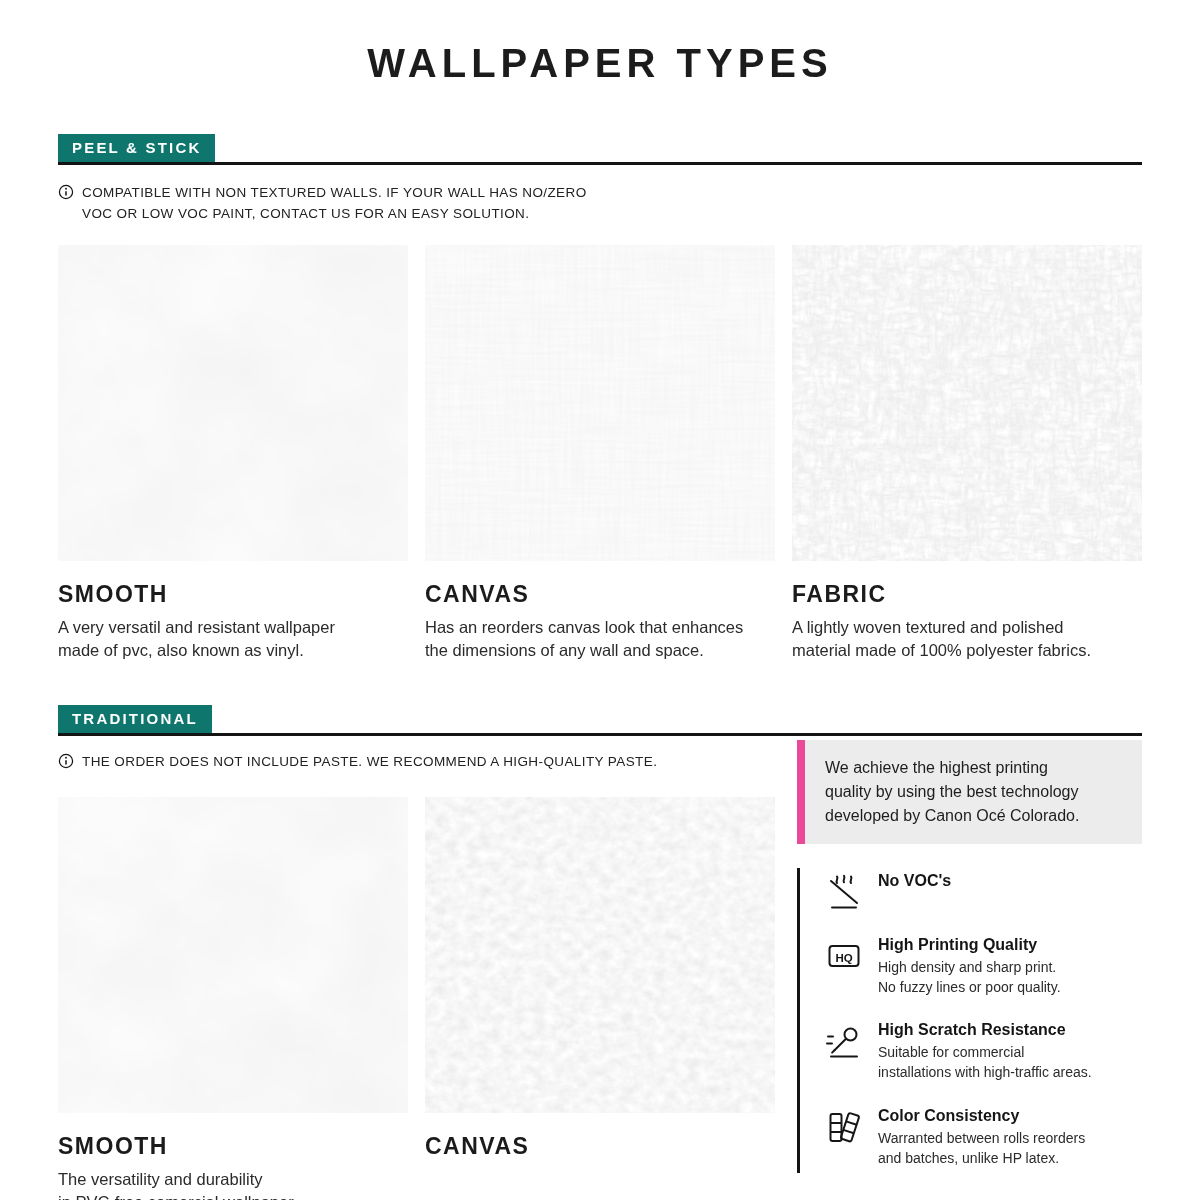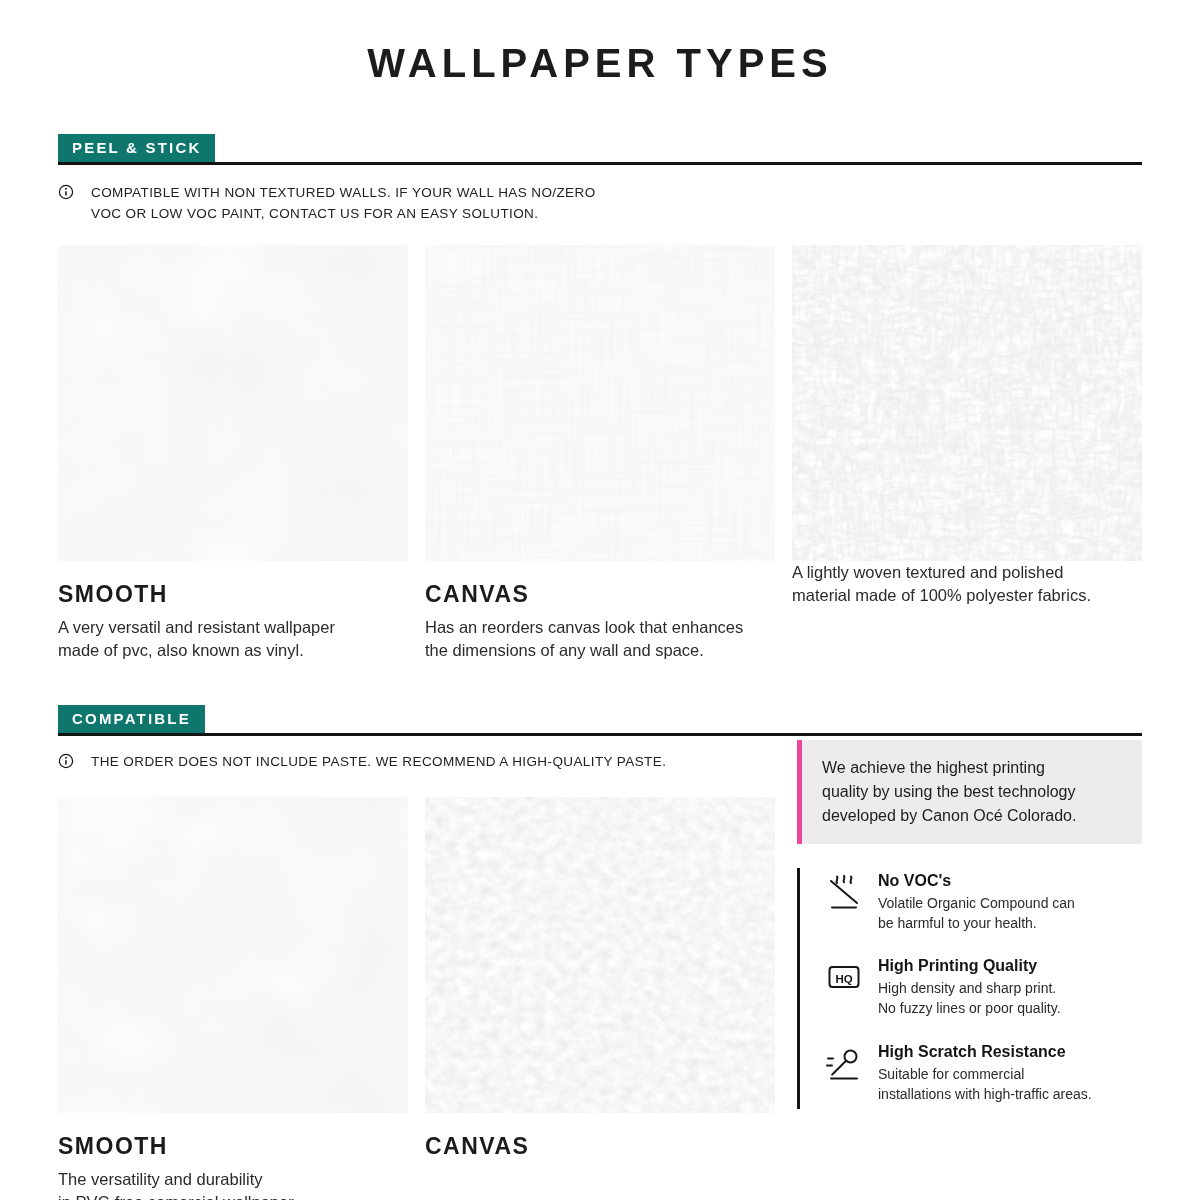--- a/index.html
+++ b/index.html
@@ -34,21 +34,21 @@
     font-size: 15px;
     font-weight: bold;
     letter-spacing: 2.2px;
     padding: 5px 14px 5px;
     line-height: 1.2;
   }
 
   .note {
     display: flex;
     align-items: flex-start;
-    gap: 17px;
+    gap: 8px;
     margin: 18px 0 20px;
   }
   .note .info { flex: none; margin-top: 1px; line-height: 0; }
   .note-text {
     font-size: 13.5px;
     letter-spacing: 0.4px;
     line-height: 1.55;
     color: #222222;
     white-space: pre-line;
   }
@@ -73,21 +73,21 @@
   }
 
   .section2 { margin-top: 42px; }
   .bottom { display: flex; gap: 22px; }
   .bottom-left { width: 717px; flex: none; }
   .bottom-left .note { margin: 16px 0 24px; }
   .panel { flex: 1; min-width: 0; padding-top: 4px; }
 
   .highlight {
     background: #ececec;
-    border-left: 5px solid #ec4899;
+    border-left: 8px solid #ec4899;
     padding: 16px 20px;
     font-size: 16px;
     line-height: 1.5;
     color: #1d1d1d;
     white-space: pre-line;
   }
 
   .features {
     margin-top: 24px;
     border-left: 3px solid #141414;
@@ -196,30 +196,31 @@
                   <feFuncG type="linear" slope="0.4" intercept="0.82"></feFuncG>
                   <feFuncB type="linear" slope="0.4" intercept="0.825"></feFuncB>
                   <feFuncA type="linear" slope="0" intercept="1"></feFuncA>
                 </feComponentTransfer>
               </filter>
             </defs>
             <rect width="100%" height="100%" fill="#eeeeef"></rect>
             <rect width="100%" height="100%" filter="url(#texC)"></rect>
           </svg>
         </div>
+        <div class="swatch-name">FABRIC</div>
         <div class="swatch-desc">A lightly woven textured and polished
 material made of 100% polyester fabrics.</div>
       </div>
 
     </div>
   </section>
 
   <section class="section2">
     <div class="section-header">
-      <span class="badge">COMPATIBLE</span>
+      <span class="badge">TRADITIONAL</span>
     </div>
 
     <div class="bottom">
 
       <div class="bottom-left">
         <div class="note">
           <span class="info">
             <svg width="16" height="16" viewBox="0 0 18 18">
               <circle cx="9" cy="9" r="7.4" fill="none" stroke="#161616" stroke-width="1.4"></circle>
               <line x1="9" y1="8.2" x2="9" y2="13" stroke="#161616" stroke-width="1.7"></line>
@@ -292,22 +293,20 @@
               <svg width="40" height="40" viewBox="0 0 40 40" fill="none" stroke="#161616" stroke-width="2" stroke-linecap="round">
                 <path d="M13 4.5c1.8 2.2-1.8 4.3 0 6.5"></path>
                 <path d="M20 3.8c1.8 2.2-1.8 4.3 0 6.5"></path>
                 <path d="M27 4.5c1.8 2.2-1.8 4.3 0 6.5"></path>
                 <path d="M7 9 33 31"></path>
                 <path d="M8 35.5h24"></path>
               </svg>
             </span>
             <div class="f-text">
               <div class="f-title">No VOC's</div>
-              <div class="f-desc">Volatile Organic Compound can
-be harmful to your health.</div>
             </div>
           </div>
 
           <div class="feature">
             <span class="f-icon">
               <svg width="40" height="40" viewBox="0 0 40 40">
                 <rect x="5.5" y="10" width="29" height="20" rx="3" fill="none" stroke="#161616" stroke-width="2"></rect>
                 <text x="20" y="25.5" text-anchor="middle" font-family="Liberation Sans, sans-serif" font-size="11.5" font-weight="bold" fill="#161616">HQ</text>
               </svg>
             </span>
@@ -329,20 +328,39 @@
                 <path d="M7 35.5h26"></path>
               </svg>
             </span>
             <div class="f-text">
               <div class="f-title">High Scratch Resistance</div>
               <div class="f-desc">Suitable for commercial
 installations with high-traffic areas.</div>
             </div>
           </div>
 
+          <div class="feature">
+            <span class="f-icon">
+              <svg width="40" height="40" viewBox="0 0 40 40" fill="none" stroke="#161616" stroke-width="2">
+                <rect x="6.5" y="7" width="11" height="27" rx="2"></rect>
+                <line x1="6.5" y1="16" x2="17.5" y2="16"></line>
+                <line x1="6.5" y1="25" x2="17.5" y2="25"></line>
+                <g transform="rotate(18 25 20)">
+                  <rect x="20.5" y="6.5" width="11" height="27" rx="2"></rect>
+                  <line x1="20.5" y1="15.5" x2="31.5" y2="15.5"></line>
+                  <line x1="20.5" y1="24.5" x2="31.5" y2="24.5"></line>
+                </g>
+              </svg>
+            </span>
+            <div class="f-text">
+              <div class="f-title">Color Consistency</div>
+              <div class="f-desc">Warranted between rolls reorders
+and batches, unlike HP latex.</div>
+            </div>
+          </div>
 
         </div>
       </aside>
 
     </div>
   </section>
 
 </div>
 
 </body></html>

